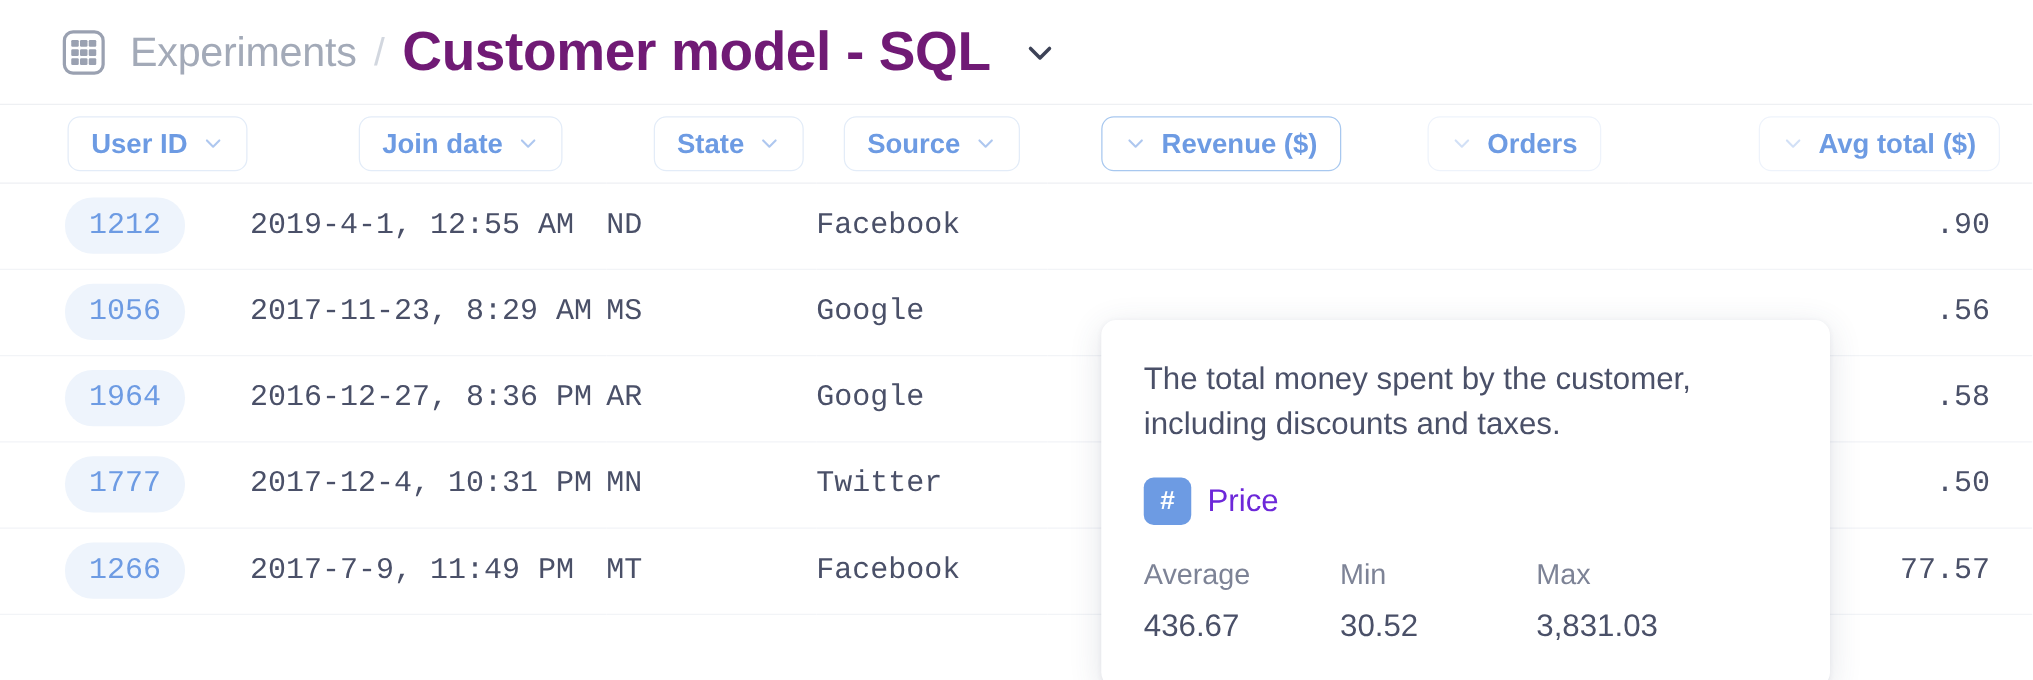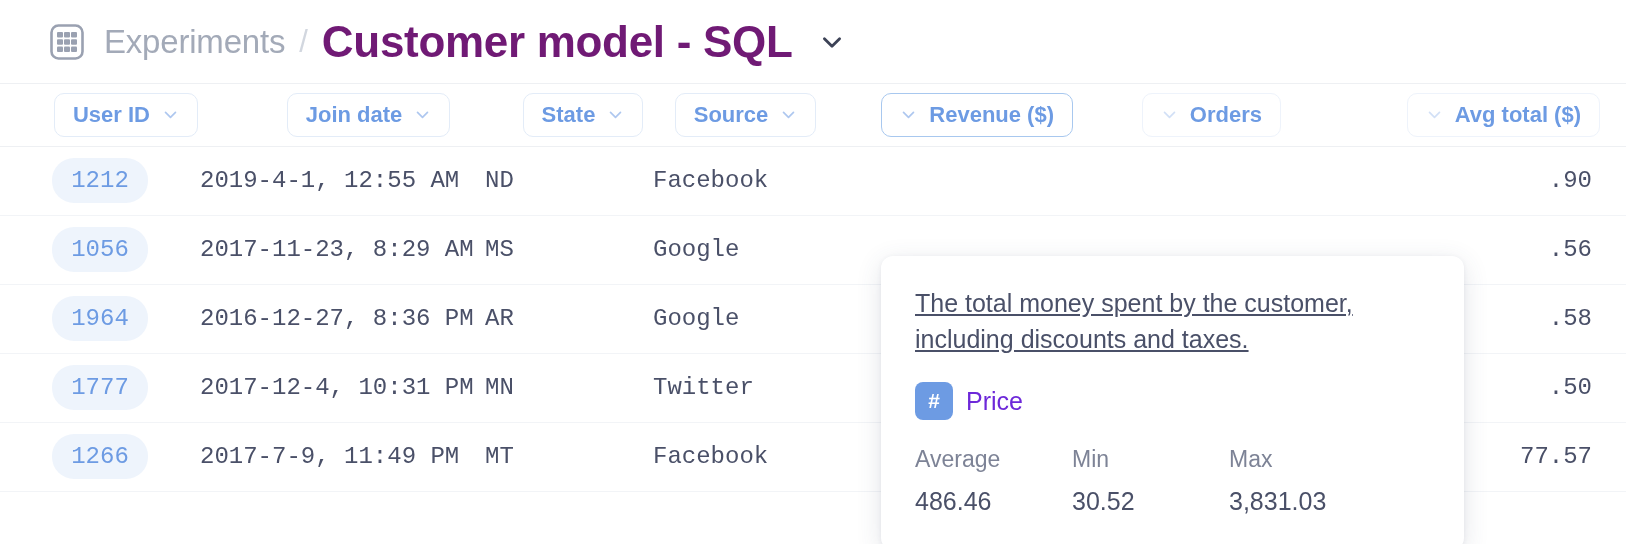--- a/index.html
+++ b/index.html
@@ -103,21 +103,20 @@
     background: #fff;
     box-shadow: 0 6px 26px rgba(60, 70, 100, .14), 0 1px 4px rgba(60,70,100,.08);
     padding: 30px 34px 34px 34px;
     z-index: 20;
   }
   .tt-desc {
     font-size: 25px;
     line-height: 1.42;
     color: #4a5068;
     max-width: 512px;
-    text-decoration: underline;
   }
   .tt-field { display: flex; align-items: center; gap: 13px; margin-top: 25px; }
   .tt-badge {
     width: 38px; height: 38px;
     border-radius: 8px;
     background: #6d9be3;
     color: #fff;
     font-size: 21px;
     font-weight: 700;
     display: flex; align-items: center; justify-content: center;
@@ -312,21 +311,21 @@
 
   <div class="tooltip">
     <div class="tt-desc">The total money spent by the customer, including discounts and taxes.</div>
     <div class="tt-field">
       <span class="tt-badge">#</span>
       <span class="tt-field-name">Price</span>
     </div>
     <div class="tt-stats">
       <div class="tt-stat">
         <div class="tt-stat-label">Average</div>
-        <div class="tt-stat-value">486.46</div>
+        <div class="tt-stat-value">436.67</div>
       </div>
       <div class="tt-stat">
         <div class="tt-stat-label">Min</div>
         <div class="tt-stat-value">30.52</div>
       </div>
       <div class="tt-stat">
         <div class="tt-stat-label">Max</div>
         <div class="tt-stat-value">3,831.03</div>
       </div>
     </div>

